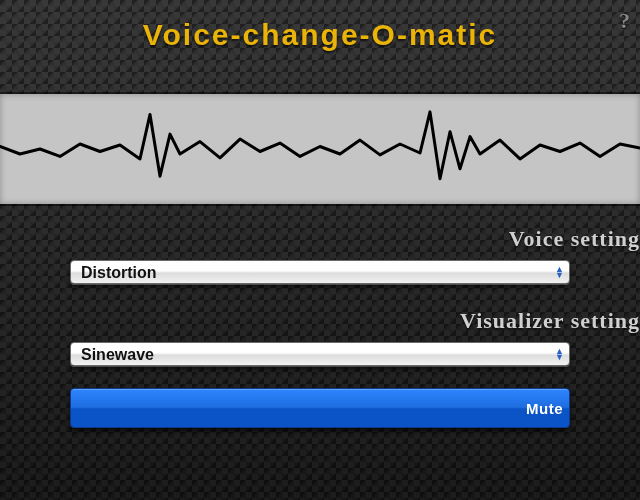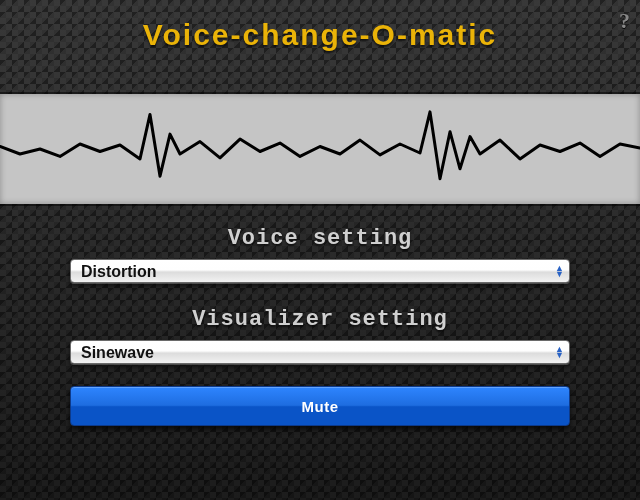--- a/index.html
+++ b/index.html
@@ -39,24 +39,24 @@
 .wave-box{
   margin-top:42px;
   height:110px;width:100%;
   background:#c5c5c5;
   box-shadow:inset 0 0 6px rgba(0,0,0,.3),0 2px 0 rgba(0,0,0,.5),0 -2px 0 rgba(0,0,0,.5);
   position:relative;
 }
 .wave-box svg{display:block;width:100%;height:100%;}
 .section-label{
   color:#d0d0d0;
-  text-align:center;
+  text-align:right;
   font-size:22px;
   letter-spacing:1px;
-  font-family:Liberation Mono, monospace;
+  font-family:Liberation Serif, serif;
   font-weight:900;
   text-shadow:0 2px 2px rgba(0,0,0,.6);
 }
 .section-label.first{margin-top:22px;margin-bottom:8px;}
 .section-label.second{margin-top:24px;margin-bottom:8px;}
 .control-row{width:500px;margin:0 auto;}
 .select{
   appearance:none;-webkit-appearance:none;
   width:100%;height:24px;
   border:1px solid #6a6a6a;
@@ -79,20 +79,21 @@
 .mute-btn{
   display:block;width:100%;height:40px;
   margin:22px auto 0;
   border:1px solid #0d3a8a;
   border-radius:4px;
   background:linear-gradient(#2e85ff 0%,#1e6de0 48%,#0a54c7 52%,#0a54c7 100%);
   color:#fff;font-weight:bold;font-size:15px;letter-spacing:.5px;
   box-shadow:0 1px 0 rgba(255,255,255,.25) inset,0 3px 5px rgba(0,0,0,.7);
   cursor:pointer;
   font-family:Verdana,Helvetica,Arial,sans-serif;
+  text-align:right;
 }
 </style>
 </head>
 <body>
 
 <h1 class="title">Voice-change-O-matic</h1>
 
 <div class="help">?</div>
 
 <div class="wave-box">

